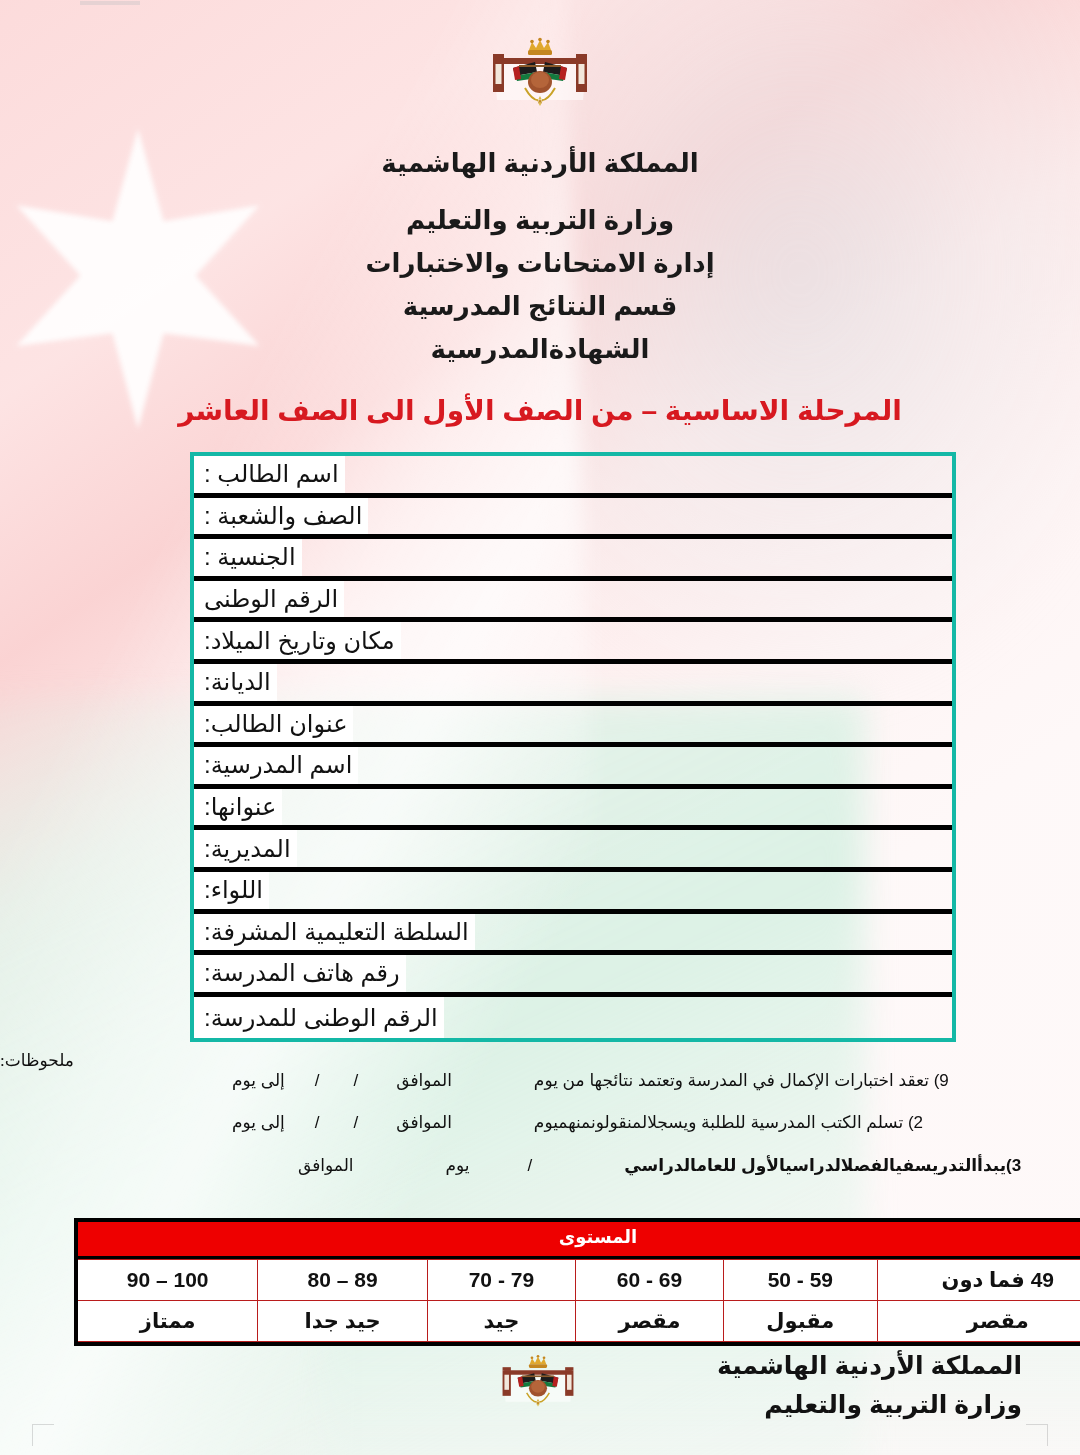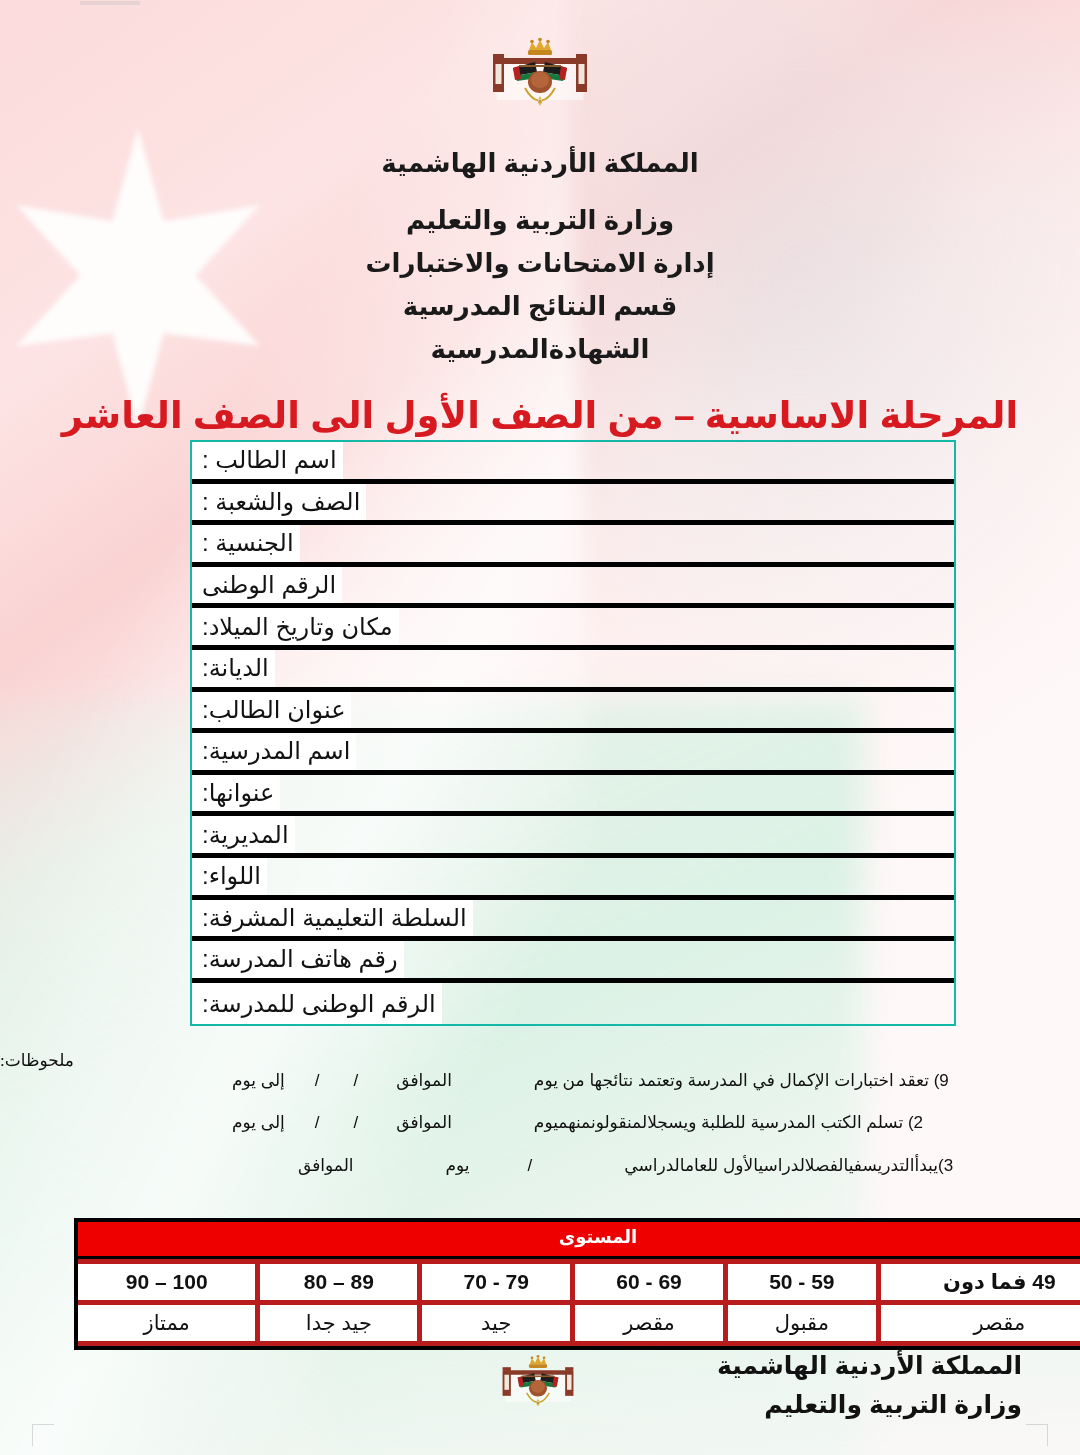--- a/index.html
+++ b/index.html
@@ -141,31 +141,31 @@
   .header .h4 { margin-bottom: 12px; }
   .header .h5 { margin-bottom: 0; }
 
   .redtitle {
     position: absolute;
     top: 394px;
     left: 0;
     width: 1080px;
     text-align: center;
     color: #d71920;
-    font-size: 37px;
+    font-size: 28px;
     font-weight: 700;
   }
 
   
   .form-table {
     position: absolute;
-    top: 440px;
+    top: 452px;
     left: 190px;
     width: 766px;
-    border: 2px solid #14b8a6;
+    border: 4px solid #14b8a6;
     border-collapse: separate;
   }
   .form-row {
     position: relative;
     height: 41.6px;
     border-bottom: 5px solid #000;
     display: flex;
     flex-direction: row-reverse;
     align-items: center;
   }
@@ -225,21 +225,21 @@
   .n-ok   { order: 3; }
   .n-gap2 { order: 4; width: 38px; }
   .n-s1   { order: 5; }
   .n-gap3 { order: 6; width: 34px; }
   .n-s2   { order: 7; }
   .n-gap4 { order: 8; width: 30px; }
   .n-to   { order: 9; }
   .n-tail { order: 10; width: 232px; }
 
   
-  .note-3 .n3-text { order: 1; }
+  .note-3 .n3-text { order: 1; font-weight: bold; }
   .note-3 .n3-gap1 { order: 2; width: 92px; }
   .note-3 .n3-slash{ order: 3; }
   .note-3 .n3-gap2 { order: 4; width: 58px; }
   .note-3 .n3-day  { order: 5; }
   .note-3 .n3-gap3 { order: 6; width: 92px; }
   .note-3 .n3-ok   { order: 7; }
   .note-3 .n3-tail { order: 8; width: 298px; }
 
   
   .grade-table {
@@ -255,33 +255,33 @@
     color: #ffffff;
     font-size: 18px;
     font-weight: 700;
     text-align: center;
     padding: 6px 0 8px;
     border-bottom: 3px solid #000;
     line-height: 1.1;
   }
   .grade-body { width: 100%; border-collapse: collapse; }
   .grade-body td {
-    border: 5px solid #b91c1c;
+    border: 1px solid #b91c1c;
     text-align: center;
     font-size: 21px;
     color: #111;
     height: 41px;
     padding: 2px 4px;
     background: #fff;
     white-space: nowrap;
   }
   .grade-body td:first-child { border-right: none; }
   .grade-body td:last-child  { border-left: none; }
   .grade-body tr.ranges td { font-weight: 700; }
-  .grade-body tr.labels td { font-weight: 400; }
+  .grade-body tr.labels td { font-weight: 700; }
 
   
   .footer {
     position: absolute;
     top: 1346px;
     left: 0;
     width: 1080px;
     height: 110px;
   }
   .emblem-bottom {

